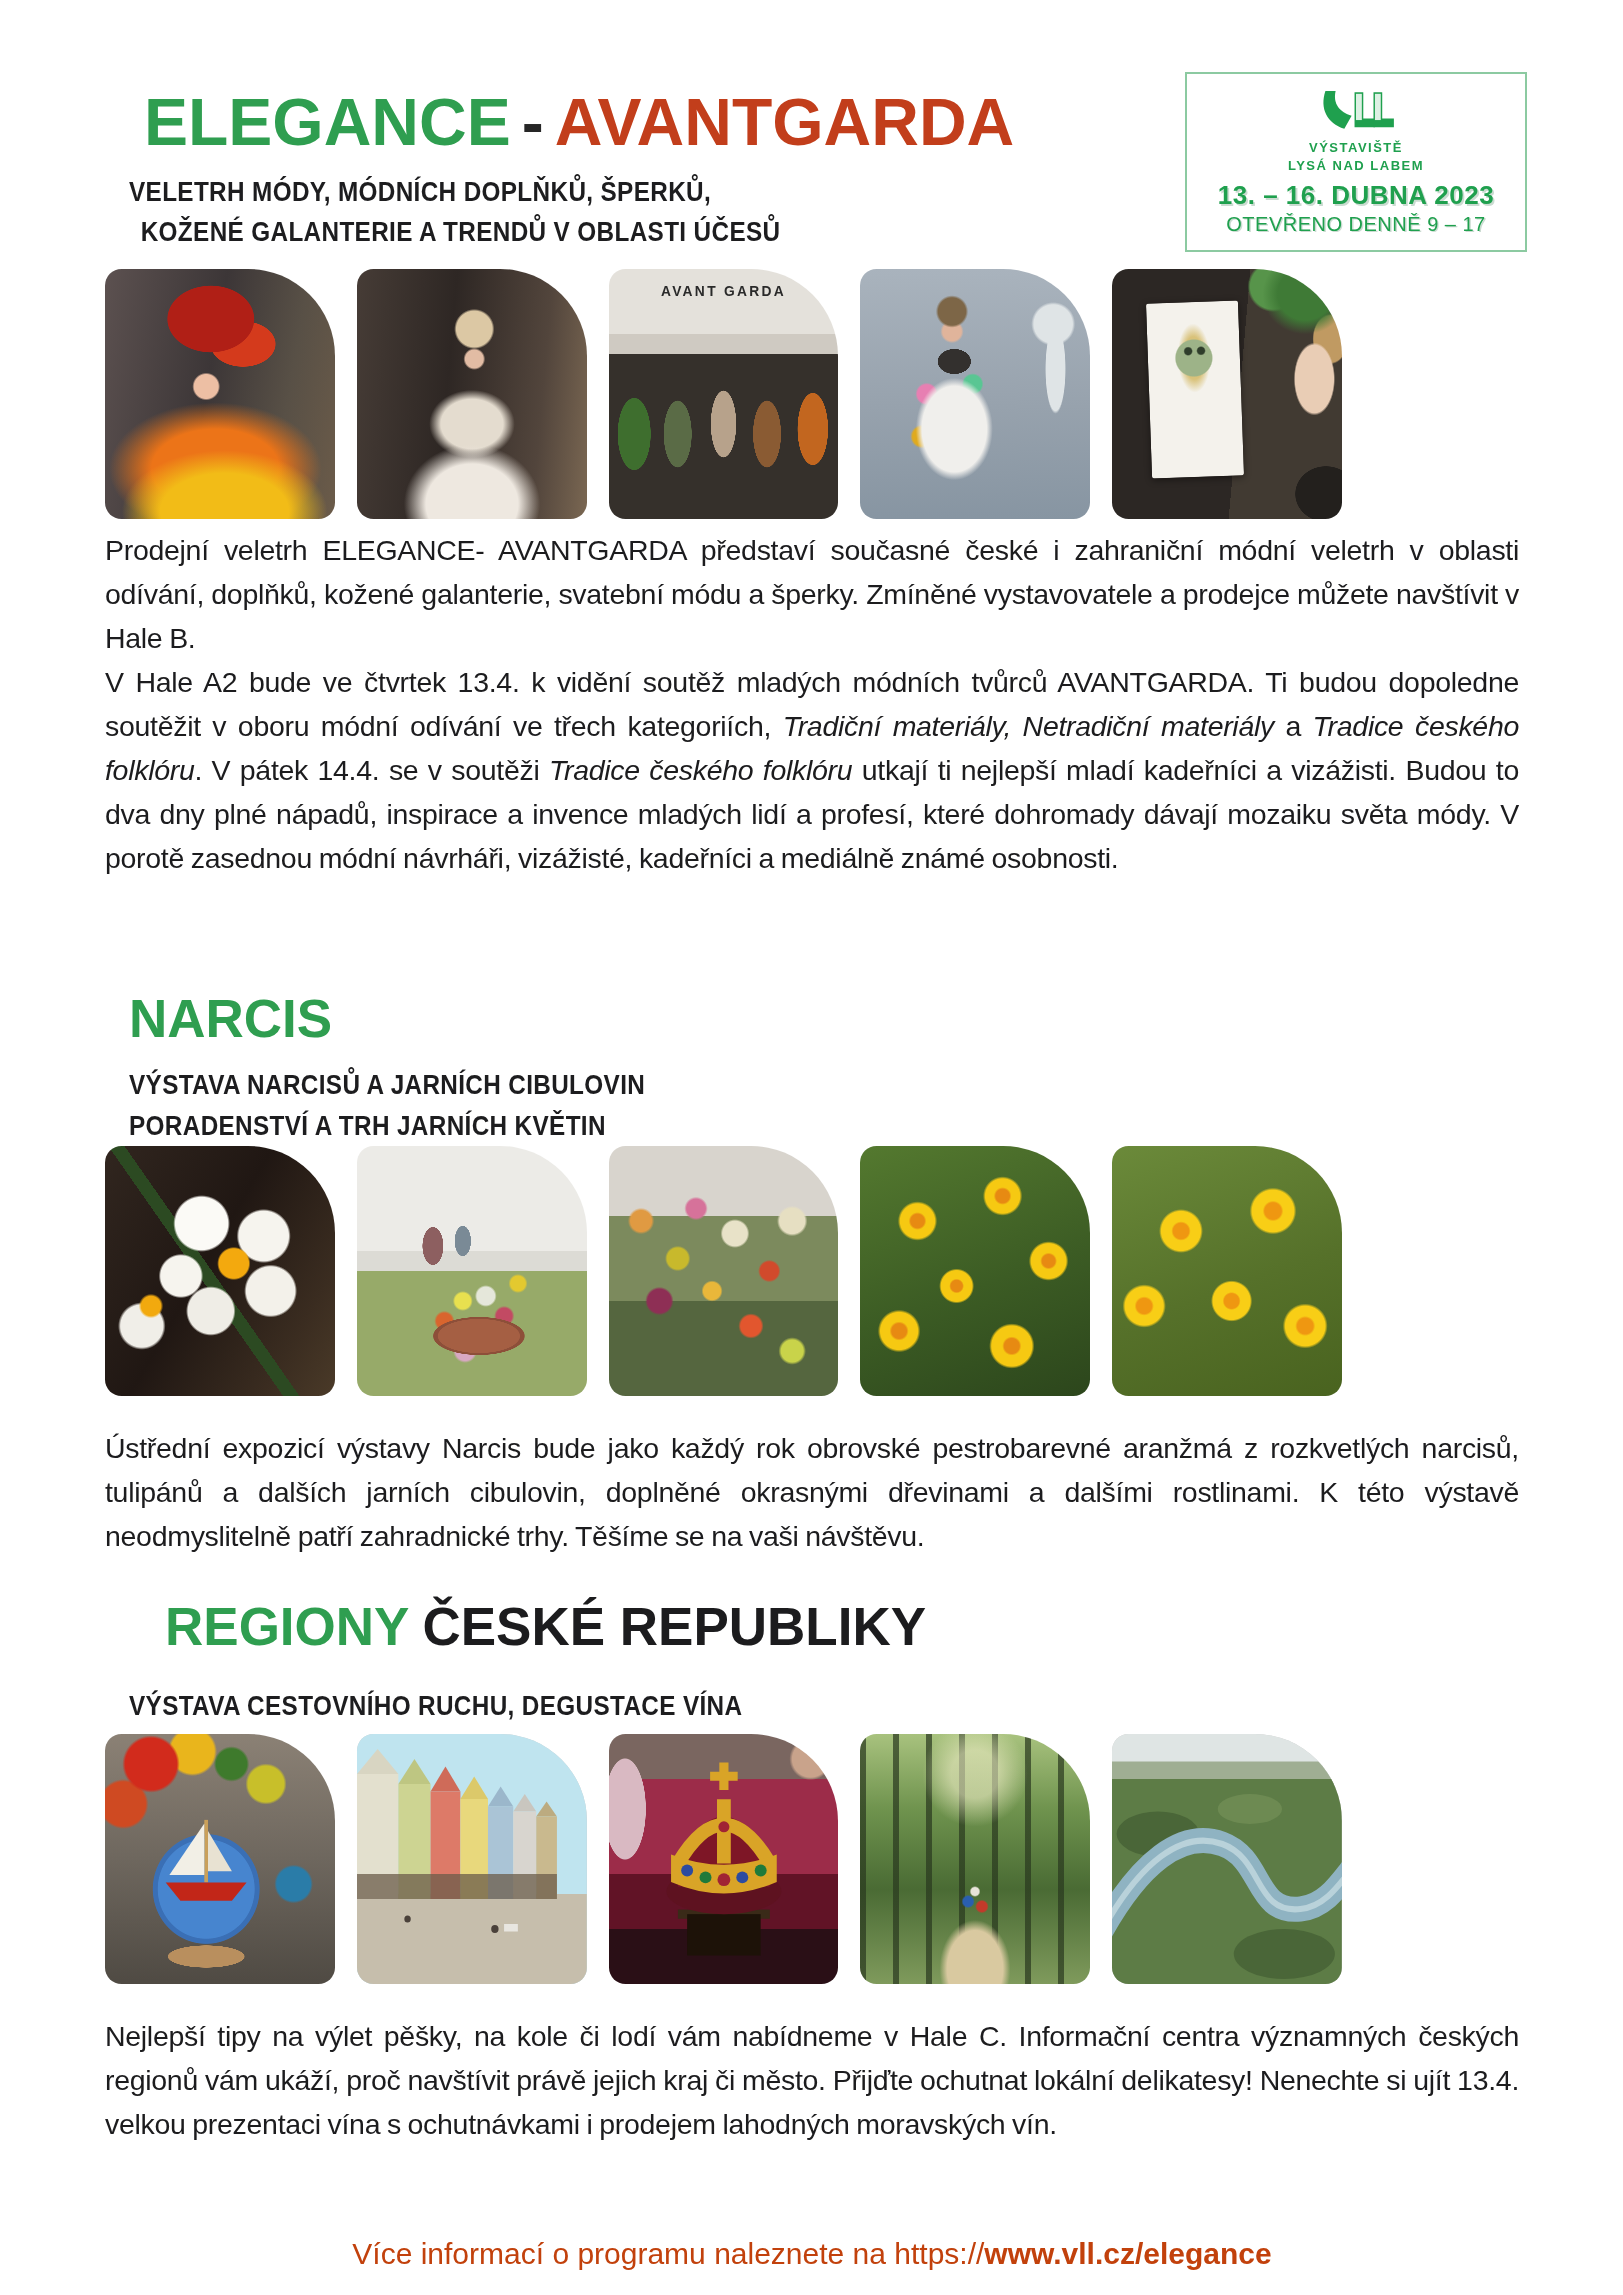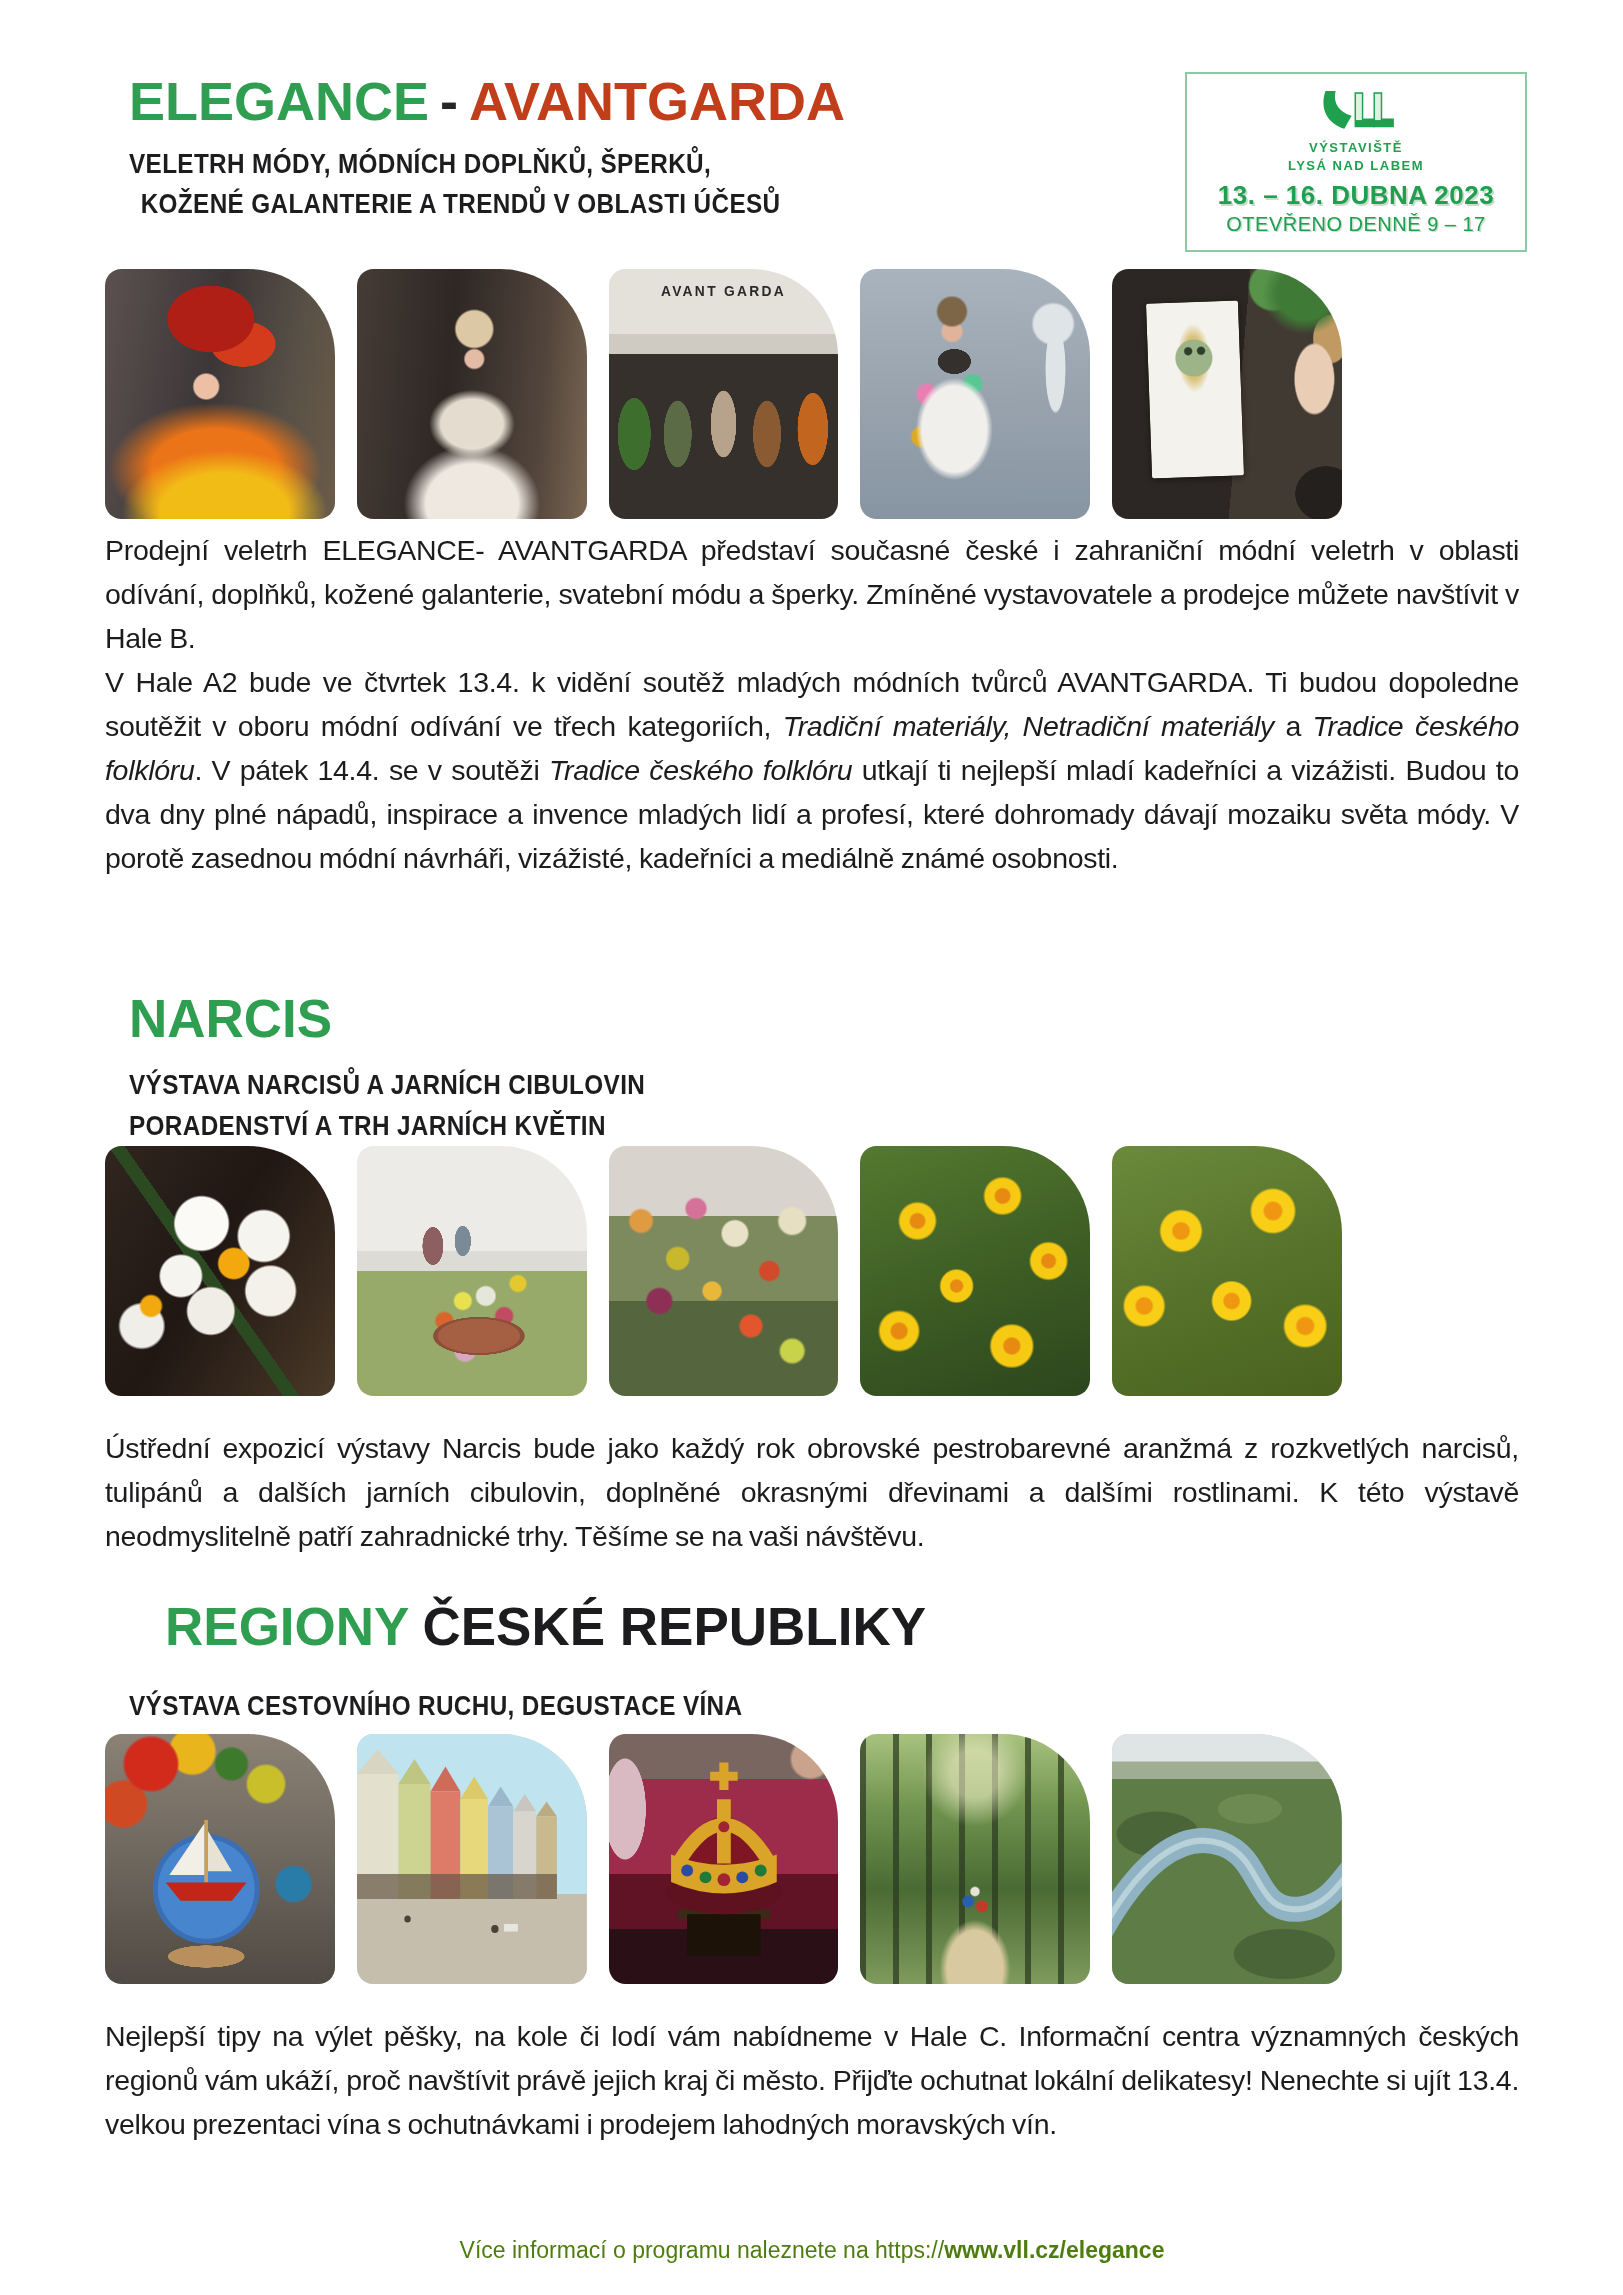--- a/index.html
+++ b/index.html
@@ -5,21 +5,21 @@
   :root{
     --green:#2f9e50; --red:#c23e1b; --logo_green:#1fa04e; --text:#1d1d1f; --border_green:#8ccaa1;
   }
   *{box-sizing:border-box;}
   html,body{margin:0;padding:0;background:#fff;}
   .page{position:relative;width:1624px;height:2296px;background:#fff;overflow:hidden;
         font-family:"Liberation Sans",sans-serif;color:var(--text);}
 
   
   .hdr{position:absolute;left:129px;top:73px;}
-  .title{margin:0;font-size:54px;font-weight:700;line-height:1.05;white-space:nowrap;}
+  .title{margin:15px;font-size:66px;font-weight:700;line-height:1.05;white-space:nowrap;}
   .t-green{color:var(--green);}
   .t-dash{color:#262626;margin:0 11px;}
   .t-red{color:var(--red);}
   .subtitle{margin-top:14.7px;font-weight:700;font-size:27px;line-height:40px;letter-spacing:0.4px;
             transform:scaleX(.9);transform-origin:0 0;white-space:nowrap;}
   .sub2{padding-left:13px;}
 
   
   .logobox{position:absolute;left:1185px;top:72px;width:342px;height:180px;border:2.8px solid var(--border_green);
            display:flex;flex-direction:column;align-items:center;justify-content:center;background:#fff;}
@@ -185,21 +185,21 @@
   .sec-h{position:absolute;left:129px;margin:0;font-size:53px;font-weight:700;line-height:1;white-space:nowrap;}
   .narcis-h{top:992px;color:var(--green);}
   .regiony-h{top:1600px;margin-left:36px;}
   .regiony-h .g{color:var(--green);}
   .regiony-h .k{color:#1c1c1e;margin-left:13px;}
   .sec-sub{position:absolute;left:129px;font-size:27px;font-weight:700;line-height:41px;letter-spacing:0.4px;
            transform:scaleX(.9);transform-origin:0 0;white-space:nowrap;}
   .narcis-sub{top:1065px;}
   .regiony-sub{top:1686px;}
 
-  .footer{position:absolute;left:0;top:2237px;width:100%;text-align:center;font-size:23px;color:#4d7c0f;}
+  .footer{position:absolute;left:0;top:2237px;width:100%;text-align:center;font-size:30px;color:#c2410c;}
   .footer b{font-weight:700;}
 </style>
 </head>
 <body>
 
 <div class="page">
 
   <header class="hdr">
     <h1 class="title"><span class="t-green">ELEGANCE</span><span class="t-dash">-</span><span class="t-red">AVANTGARDA</span></h1>
     <div class="subtitle">

